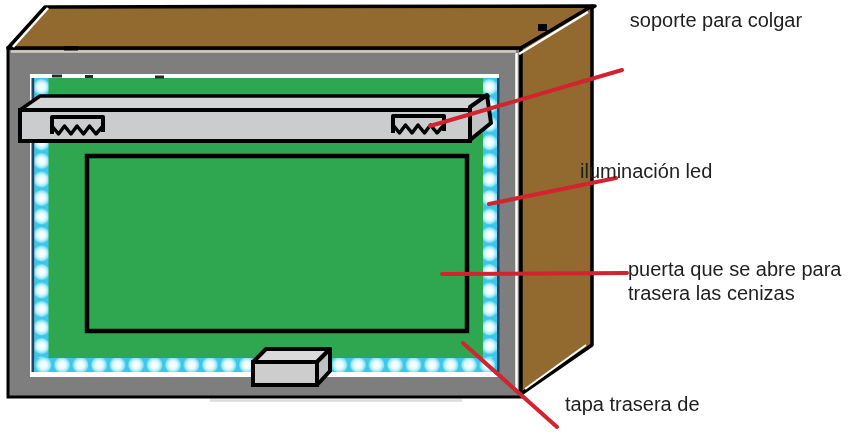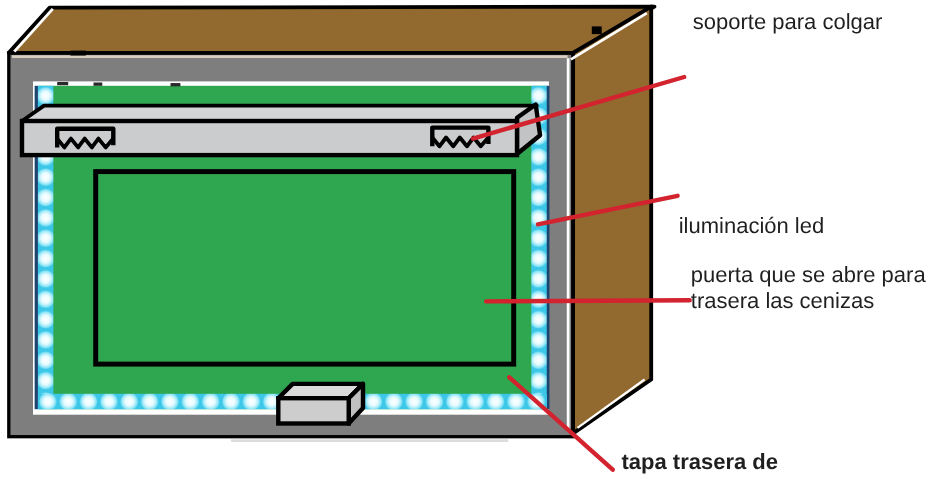--- a/index.html
+++ b/index.html
@@ -84,24 +84,24 @@
   <line x1="430" y1="126" x2="622" y2="70" stroke-width="4" stroke-linecap="round" stroke="#d2232f"></line>
   <line x1="489" y1="204" x2="616" y2="178" stroke-width="4" stroke-linecap="round" stroke="#d2232f"></line>
   <line x1="442" y1="274" x2="627" y2="273" stroke-width="4" stroke-linecap="round" stroke="#d2232f"></line>
   <line x1="463" y1="343" x2="557" y2="427" stroke-width="4" stroke-linecap="round" stroke="#d2232f"></line>
 </svg>
 
 <div class="label center" style="left:608px;top:8px;width:216px;">
   <div>soporte para colgar</div>
 </div>
 
-<div class="label" style="left:617px;top:159px;margin-top:35px;">iluminación led</div>
+<div class="label" style="left:580px;top:159px;">iluminación led</div>
 
-<div class="label" style="left:628px;top:238px;">
+<div class="label" style="left:628px;top:257px;">
   <div>puerta que se abre para</div>
   <div>trasera las cenizas</div>
 </div>
 
-<div class="label" style="left:561px;top:408px;font-weight:bold;">
+<div class="label" style="left:561px;top:392px;">
   <div style="padding-left:4px;">tapa trasera de</div>
 </div>
 
 </div>
 
 </body></html>

